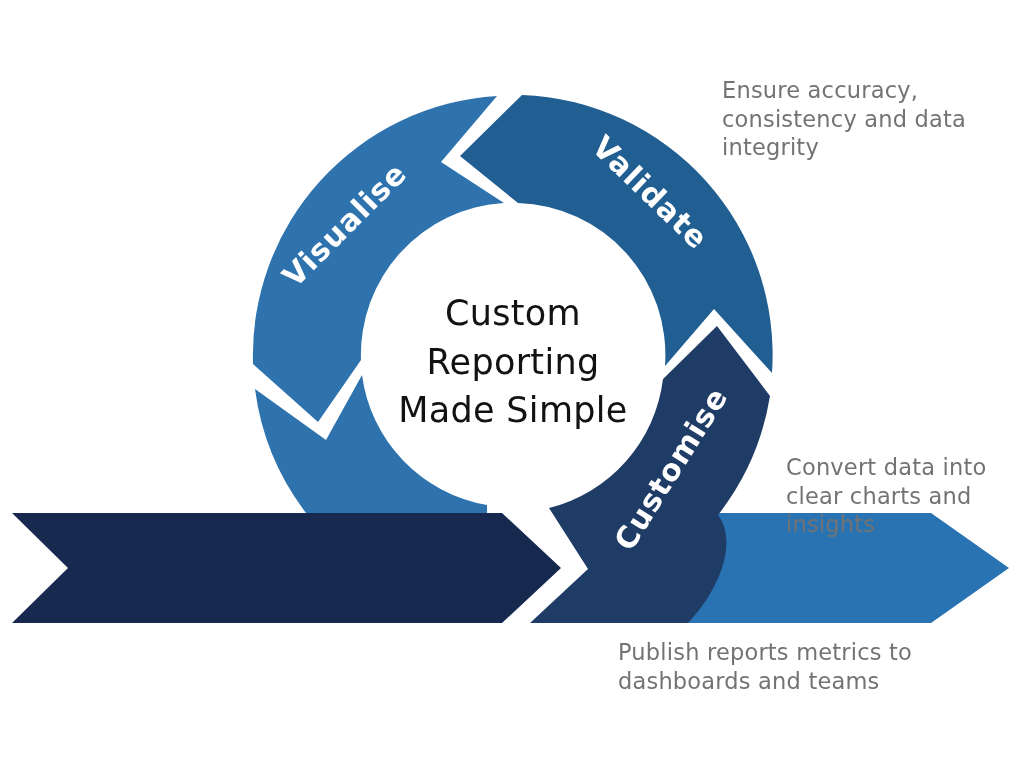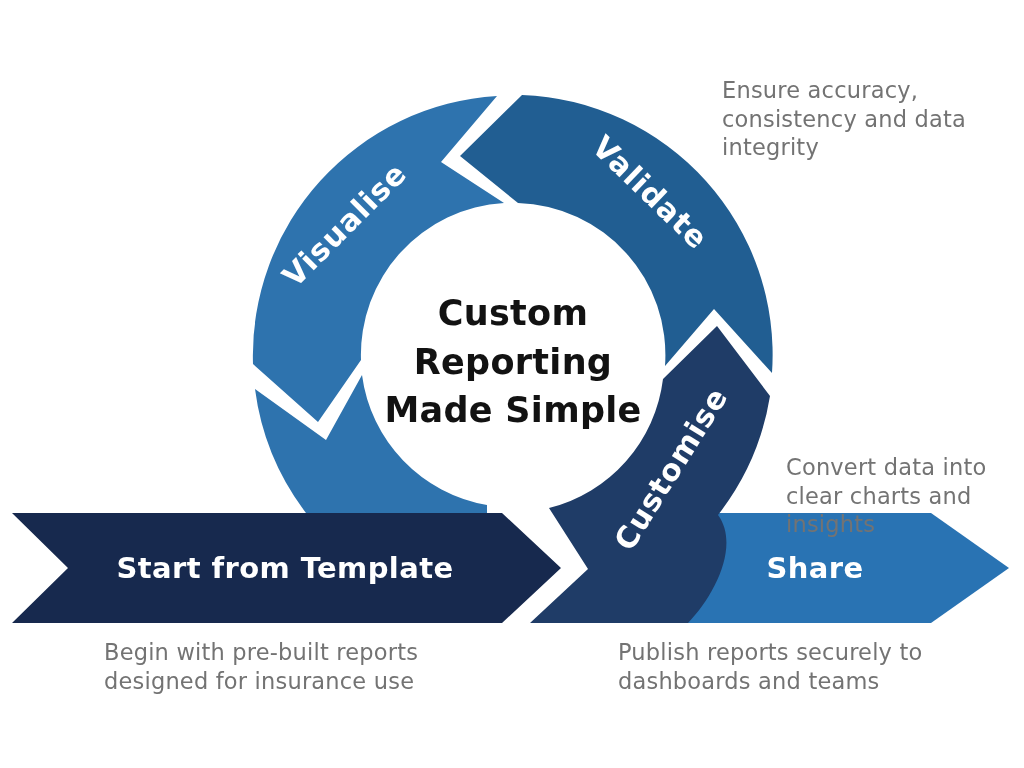--- a/index.html
+++ b/index.html
@@ -14,21 +14,21 @@
     white-space:pre-line;
     letter-spacing:0.2px;
   }
   .annotation.centered{text-align:center;}
   .center-title{
     position:absolute;
     left:340px;top:289px;width:346px;
     text-align:center;
     color:#121212;
     font-size:35px;
-    font-weight:700;
+    font-weight:400;
     line-height:48.5px;
     white-space:pre-line;
     letter-spacing:0.3px;
   }
   .banner-label{
     position:absolute;
     color:#ffffff;
     font-weight:bold;
     font-size:29px;
     text-align:center;
@@ -65,32 +65,28 @@
 
     <text class="arc-label" x="643" y="200" text-anchor="middle" transform="rotate(44 643 200)">Validate</text>
 
     <text class="arc-label" x="673" y="478" text-anchor="middle" transform="rotate(-58 673 470)">Customise</text>
   </svg>
 
   <div class="center-title">Custom
 Reporting
 Made Simple</div>
 
-  <div class="banner-label" style="left:60px;top:551px;width:450px;">Start from Template</div>
 
-  <div class="banner-label" style="left:690px;top:551px;width:250px;">Share</div>
 
 
   <div class="annotation" style="left:722px;top:76px;width:290px;">Ensure accuracy,
 consistency and data
 integrity</div>
 
   <div class="annotation" style="left:786px;top:414px;width:230px;margin-top:39px;">Convert data into
 clear charts and
 insights</div>
 
-  <div class="annotation" style="left:104px;top:638px;width:360px;">Begin with pre-built reports
-designed for insurance use</div>
 
-  <div class="annotation" style="left:618px;top:638px;width:360px;">Publish reports securely to
+  <div class="annotation" style="left:618px;top:638px;width:360px;">Publish reports metrics to
 dashboards and teams</div>
 
 </div>
 
 </body></html>

